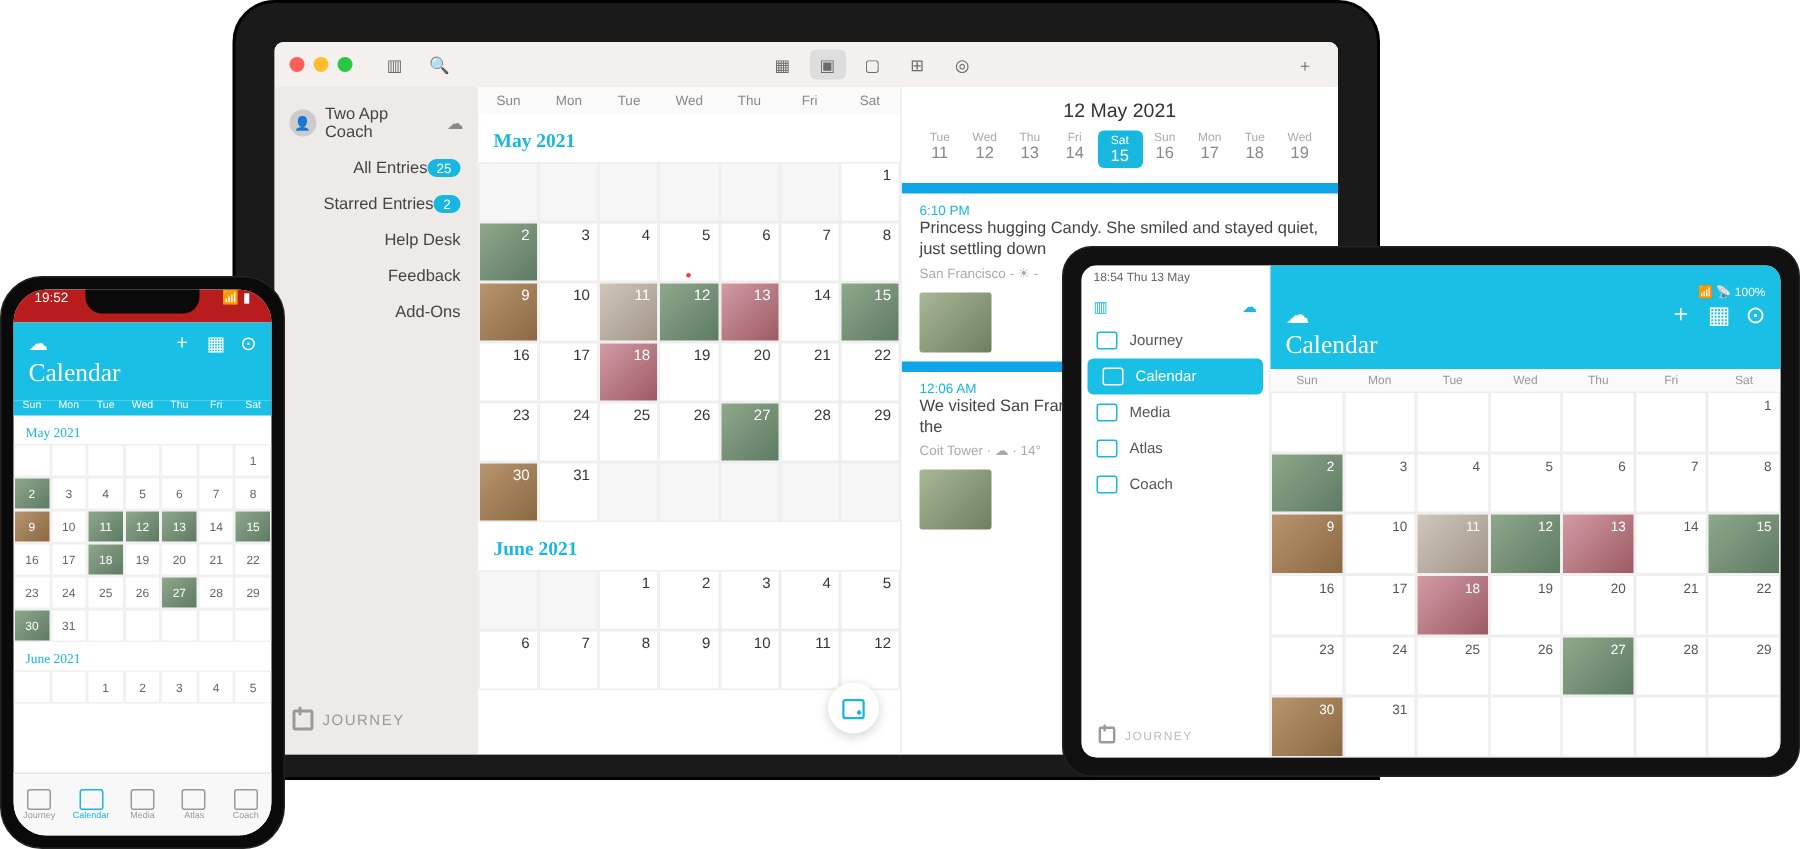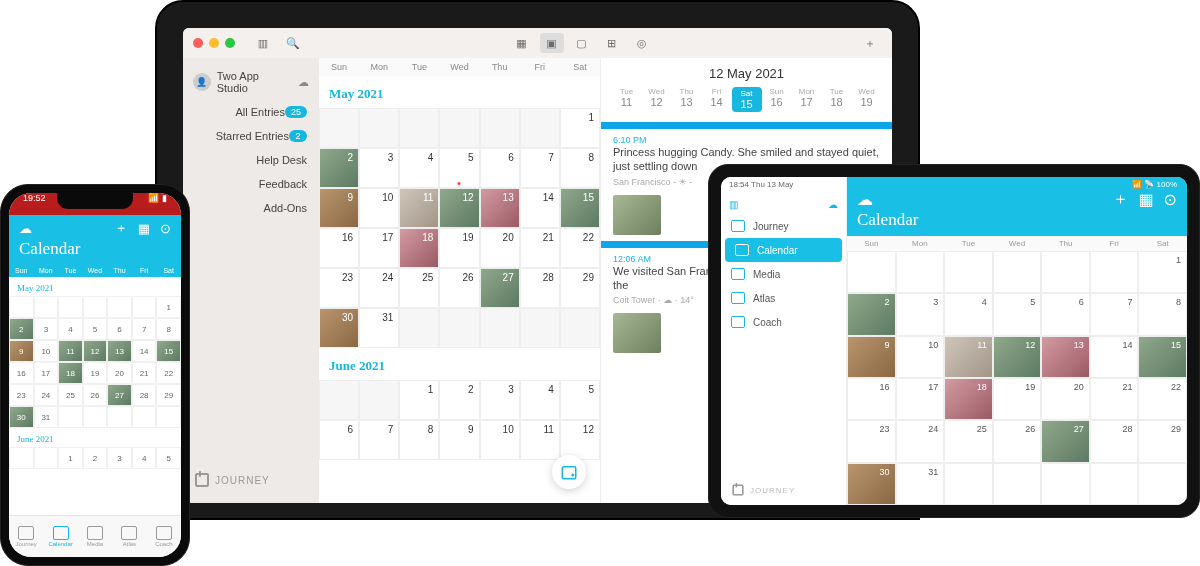--- a/index.html
+++ b/index.html
@@ -101,21 +101,21 @@
 .tab-sidebar { width: 126px; background: #fff; border-right: 1px solid #eee; display: flex; flex-direction: column; font-size: 10px; }
 .tab-status { height: 18px; display: flex; justify-content: space-between; font-size: 8px; color: #666; padding: 3px 8px 0; }
 .tab-side-head { display: flex; align-items: center; justify-content: space-between; padding: 4px 8px; color: #17b7e0; }
 .tab-side-item { display: flex; align-items: center; gap: 8px; padding: 6px 10px; color: #555; }
 .tab-side-item .ic { width: 14px; height: 12px; border: 1.5px solid #17b7e0; border-radius: 2px; }
 .tab-side-item.active { background: #19bfe4; color: #fff; border-radius: 4px; margin: 0 4px; }
 .tab-side-item.active .ic { border-color: #fff; }
 .tab-brand { margin-top: auto; padding: 8px 10px; font-size: 8px; color: #bbb; letter-spacing: 1px; display:flex; align-items:center; gap:5px; }
 
 .tab-main { flex: 1; display: flex; flex-direction: column; }
-.tab-main-header { background: #19bfe4; color: #fff; padding: 3px 10px 6px; }
+.tab-main-header { background: #19bfe4; color: #fff; padding: 13px 10px 6px; }
 .tab-main-header .status { display: flex; justify-content: flex-end; font-size: 8px; gap: 4px; }
 .tab-main-header .row { display: flex; justify-content: space-between; align-items: center; }
 .tab-main-header .title { font-size: 17px; font-weight: 300; font-family: Georgia, serif; }
 .tab-dow { display: grid; grid-template-columns: repeat(7,1fr); font-size: 8px; background: #fafafa; text-align: center; color: #999; padding: 3px 0; }
 .tab-grid { display: grid; grid-template-columns: repeat(7,1fr); flex: 1; }
 .tab-cell { border: .5px solid #eee; position: relative; display: flex; align-items: flex-start; justify-content: flex-end; padding: 3px 5px; font-size: 9px; color: #555; }
 .tab-cell.has::before { content:""; position:absolute; inset:0; background: linear-gradient(135deg,#8fa88b,#5d7a63); }
 .tab-cell.has.alt1::before { background: linear-gradient(135deg,#b8956f,#8a6842); }
 .tab-cell.has.alt2::before { background: linear-gradient(135deg,#cfc6bb,#a19587); }
 .tab-cell.has.alt3::before { background: linear-gradient(135deg,#d39ba3,#9b5a64); }
@@ -145,21 +145,21 @@
       <div class="tool-icon">⊞</div>
       <div class="tool-icon">◎</div>
       <div class="spacer"></div>
       <div class="tool-icon">＋</div>
     </div>
     <div class="mac-body">
 
       <div class="mac-sidebar">
         <div class="account-row">
           <div class="avatar">👤</div>
-          <span>Two App Studio</span>
+          <span>Two App Coach</span>
           <span style="margin-left:auto;color:#888">☁</span>
         </div>
         <div id="mac-side-items">
             <div class="side-item">
               <span>All Entries</span>
               <span class="pill">25</span>
             </div>
             <div class="side-item">
               <span>Starred Entries</span>
               <span class="pill">2</span>

